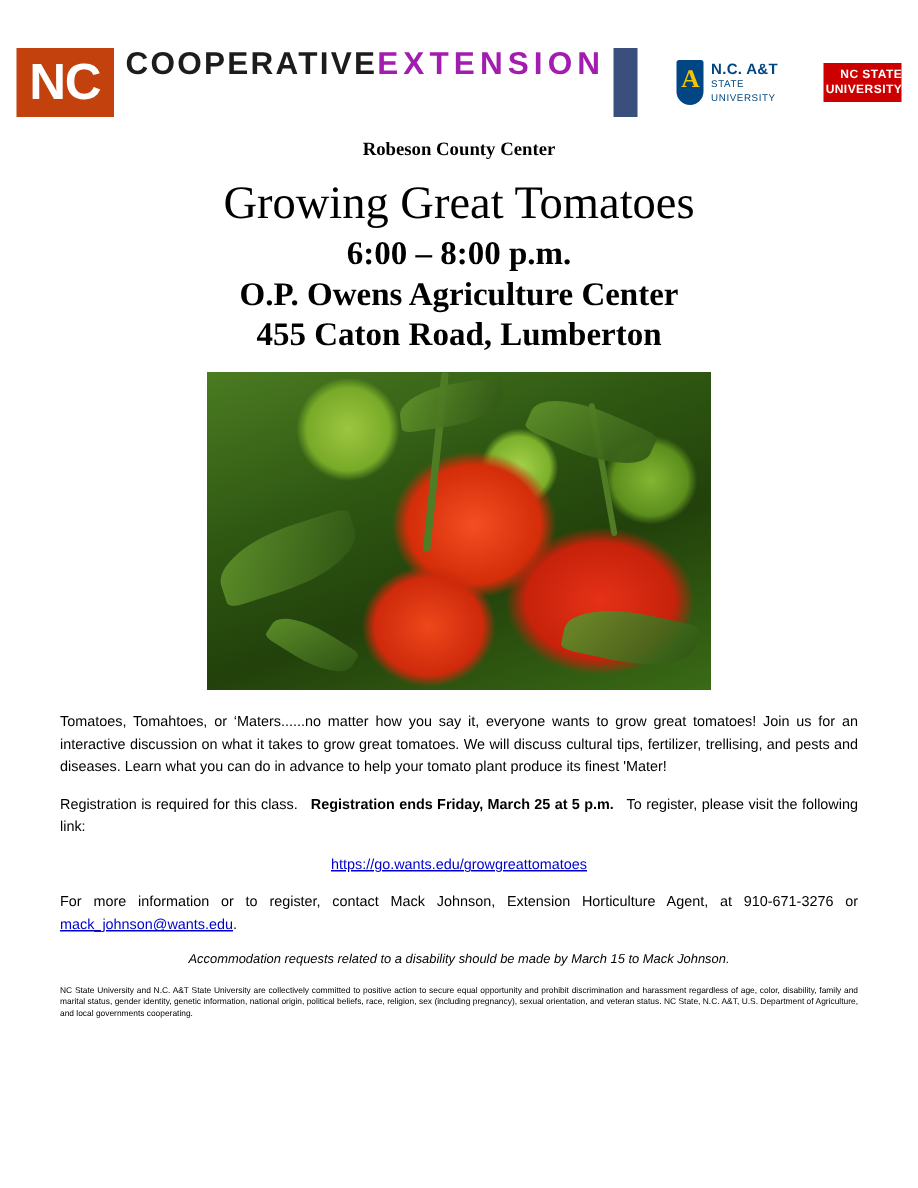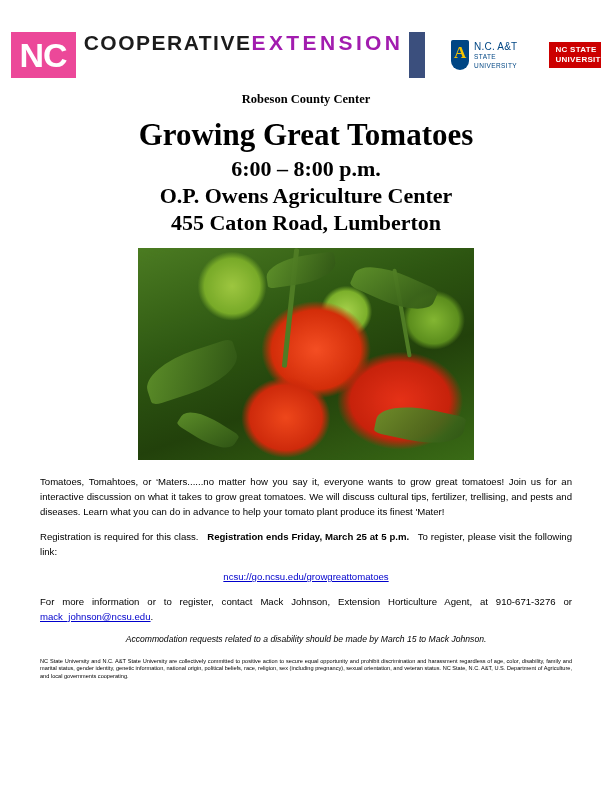--- a/index.html
+++ b/index.html
@@ -31,21 +31,21 @@
     gap: 26px;
     margin-top: 14px;
     margin-bottom: 14px;
   }
   .ncext-logo {
     display: flex;
     align-items: stretch;
     height: 46px;
   }
   .ncext-nc {
-    background: #ec4899;
+    background: #c2410c;
     color: #ffffff;
     font-family: "Liberation Sans", sans-serif;
     font-weight: bold;
     font-size: 34px;
     line-height: 46px;
     padding: 0 9px;
     letter-spacing: -1px;
   }
   .ncext-words {
     background: #ffffff;
@@ -92,21 +92,21 @@
     left: 0; right: 0;
     top: 3px;
     text-align: center;
     color: #f5c400;
     font-weight: bold;
     font-size: 17px;
     font-family: "Liberation Serif", serif;
   }
   .ncat-text .t1 {
     font-size: 10px;
-    font-weight: normal;
+    font-weight: bold;
     color: #004684;
     line-height: 11px;
     letter-spacing: 0.2px;
   }
   .ncat-text .t2 {
     font-size: 6.5px;
     color: #004684;
     line-height: 9px;
     letter-spacing: 0.4px;
   }
@@ -115,38 +115,38 @@
     background: #cc0000;
     color: #ffffff;
     width: 52px;
     height: 26px;
     font-size: 8px;
     font-weight: bold;
     line-height: 10px;
     display: flex;
     flex-direction: column;
     justify-content: center;
-    align-items: flex-start;
+    align-items: flex-end;
     padding-left: 6px;
     letter-spacing: 0.3px;
   }
 
   
   .county {
     text-align: center;
     font-family: "Liberation Serif", serif;
     font-weight: bold;
     font-size: 12.5px;
     margin-top: 6px;
     margin-bottom: 10px;
   }
   .main-title {
     text-align: center;
     font-family: "Liberation Serif", serif;
-    font-weight: bold;
+    font-weight: normal;
     font-size: 31px;
     line-height: 36px;
     margin-bottom: 2px;
   }
   .subline {
     text-align: center;
     font-family: "Liberation Serif", serif;
     font-weight: bold;
     font-size: 22px;
     line-height: 27px;
@@ -280,25 +280,25 @@
 
     <p>
       <span>Registration is required for this class.</span>
       <span>&nbsp; </span>
       <span class="bold">Registration ends Friday, March 25 at 5 p.m.</span>
       <span>&nbsp; </span>
       <span>To register, please visit the following link:</span>
     </p>
 
     <p class="link-center">
-      <a class="link" href="#">ncsu://go.ncsu.edu/growgreattomatoes</a>
+      <a class="link" href="#">https://go.wants.edu/growgreattomatoes</a>
     </p>
 
     <p>
-      <span>For more information or to register, contact Mack Johnson, Extension Horticulture Agent, at 910-671-3276 or </span><a class="link" href="#">mack_johnson@ncsu.edu</a><span>.</span>
+      <span>For more information or to register, contact Mack Johnson, Extension Horticulture Agent, at 910-671-3276 or </span><a class="link" href="#">mack_johnson@wants.edu</a><span>.</span>
     </p>
 
   </div>
 
   <div class="accommodation">Accommodation requests related to a disability should be made by March 15 to Mack Johnson.</div>
 
   <div class="legal">NC State University and N.C. A&amp;T State University are collectively committed to positive action to secure equal opportunity and prohibit discrimination and harassment regardless of age, color, disability, family and marital status, gender identity, genetic information, national origin, political beliefs, race, religion, sex (including pregnancy), sexual orientation, and veteran status. NC State, N.C. A&amp;T, U.S. Department of Agriculture, and local governments cooperating.</div>
 
 </div>
 

